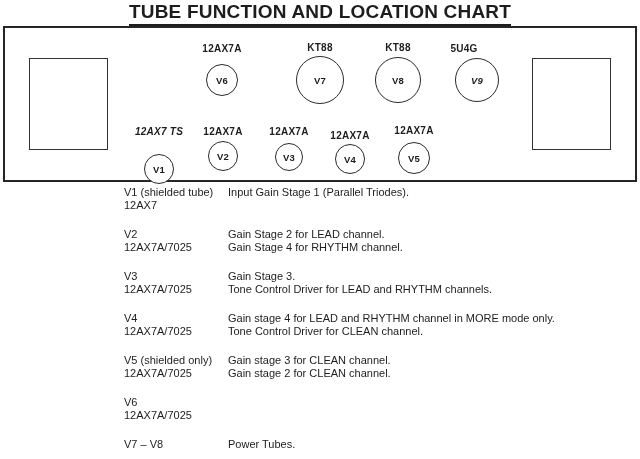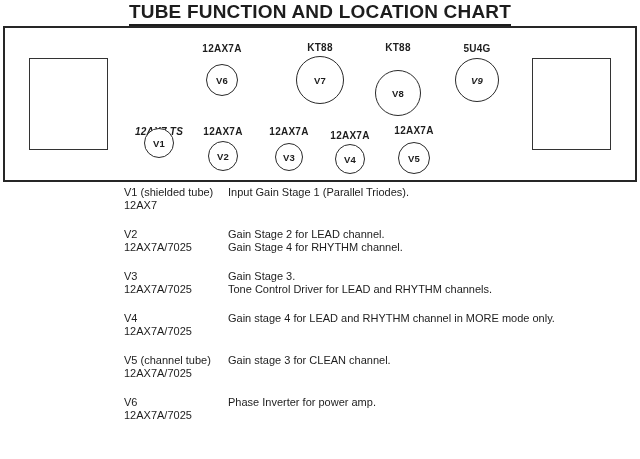--- a/index.html
+++ b/index.html
@@ -77,21 +77,21 @@
   </div>
 
   <div class="chassis"></div>
 
   <div class="transformer left"></div>
   <div class="transformer right"></div>
 
   <div class="tube-layer">
       <div class="tube">
     <div class="tube-type-label" style="left: 159px; top: 127px; font-style: italic;">12AX7 TS</div>
-    <div class="tube-socket-circle" style="left: 144px; top: 128px; width: 30px; height: 30px;">
+    <div class="tube-socket-circle" style="left: 144px; top: 154px; width: 30px; height: 30px;">
       <span class="tube-id">V1</span>
     </div>
   </div>
       <div class="tube">
     <div class="tube-type-label" style="left: 223px; top: 127px;">12AX7A</div>
     <div class="tube-socket-circle" style="left: 208px; top: 141px; width: 30px; height: 30px;">
       <span class="tube-id">V2</span>
     </div>
   </div>
       <div class="tube">
@@ -119,26 +119,26 @@
     </div>
   </div>
       <div class="tube">
     <div class="tube-type-label" style="left: 320px; top: 43px;">KT88</div>
     <div class="tube-socket-circle" style="left: 296px; top: 56px; width: 48px; height: 48px; justify-content: center;">
       <span class="tube-id">V7</span>
     </div>
   </div>
       <div class="tube">
     <div class="tube-type-label" style="left: 398px; top: 43px;">KT88</div>
-    <div class="tube-socket-circle" style="left: 375px; top: 70px; width: 46px; height: 46px;">
+    <div class="tube-socket-circle" style="left: 375px; top: 57px; width: 46px; height: 46px;">
       <span class="tube-id">V8</span>
     </div>
   </div>
       <div class="tube">
-    <div class="tube-type-label" style="left: 477px; top: 44px;">5U4G</div>
+    <div class="tube-type-label" style="left: 464px; top: 44px;">5U4G</div>
     <div class="tube-socket-circle" style="left: 455px; top: 58px; width: 44px; height: 44px; font-style: italic;">
       <span class="tube-id">V9</span>
     </div>
   </div>
     </div>
 
   <div class="function-table">
       <div class="func-row">
     <div class="col-designation">
       <div>V1 (shielded tube)</div>
@@ -168,35 +168,43 @@
           <div>Tone Control Driver for LEAD and RHYTHM channels.</div>
         </div>
   </div>
       <div class="func-row">
     <div class="col-designation">
       <div>V4</div>
       <div>12AX7A/7025</div>
     </div>
     <div class="col-functions">
           <div>Gain stage 4 for LEAD and RHYTHM channel in MORE mode only.</div>
-        </div>
-  </div>
-      <div class="func-row">
-    <div class="col-designation">
-      <div>V5 (channel tube)</div>
+          <div>Tone Control Driver for CLEAN channel.</div>
+        </div>
+  </div>
+      <div class="func-row">
+    <div class="col-designation">
+      <div>V5 (shielded only)</div>
       <div>12AX7A/7025</div>
     </div>
     <div class="col-functions">
           <div>Gain stage 3 for CLEAN channel.</div>
+          <div>Gain stage 2 for CLEAN channel.</div>
         </div>
   </div>
       <div class="func-row">
     <div class="col-designation">
       <div>V6</div>
       <div>12AX7A/7025</div>
     </div>
-    <div class="col-functions">
-          <div>Phase Inverter for power amp.</div>
+  </div>
+      <div class="func-row">
+    <div class="col-designation">
+      <div>V7 – V8</div>
+      <div></div>
+    </div>
+    <div class="col-functions">
+          <div>Power Tubes.</div>
         </div>
   </div>
     </div>
 
 </div>
 
 </body></html>

